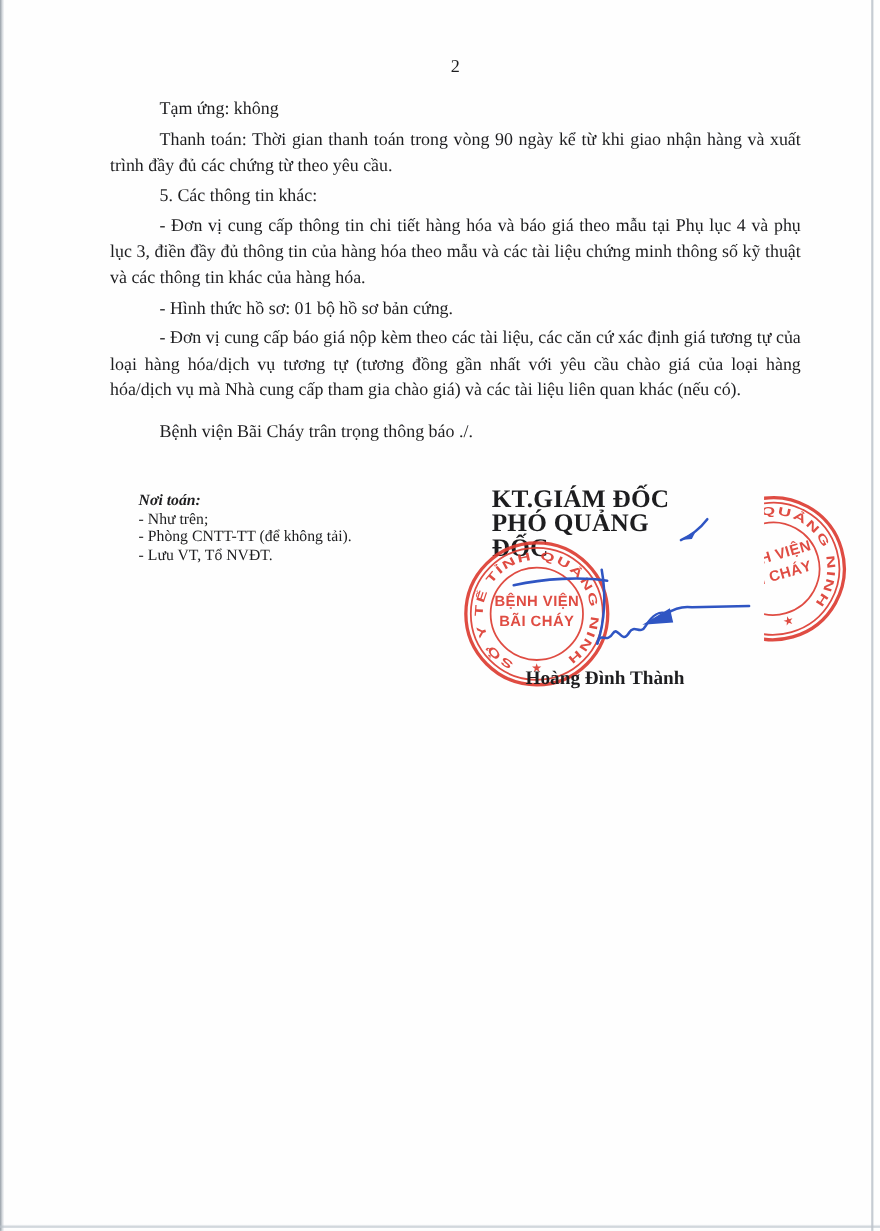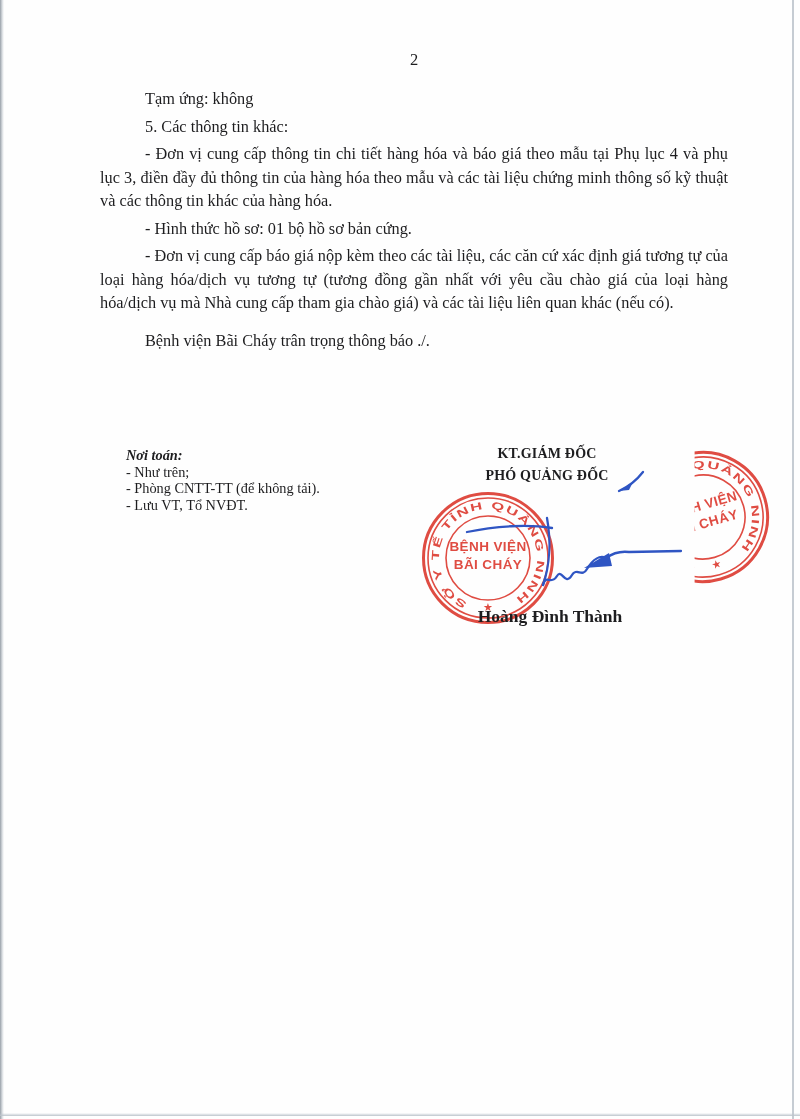--- a/index.html
+++ b/index.html
@@ -25,21 +25,21 @@
   .content { position:absolute; left:100px; top:87px; width:628px;
              font-size:16.3px; line-height:23.5px; text-align:justify; }
   .content p { text-indent:45px; margin-bottom:4px; }
   .content p.closing { margin-top:14px; }
 
   .recipients { position:absolute; left:126px; top:447px;
                 font-size:14.3px; line-height:16.6px; }
   .recipients-title { font-weight:bold; font-style:italic; }
 
   .sig-titles { position:absolute; left:447px; top:443px; width:200px;
-                text-align:center; font-weight:bold; font-size:14px;
+                text-align:left; font-weight:bold; font-size:23px;
                 line-height:22px; letter-spacing:.2px; }
 
   .signer-name { position:absolute; left:420px; top:606px; width:260px;
                  text-align:center; font-weight:bold; font-size:17.5px; }
 
   .stamp { position:absolute; width:140px; height:140px; }
   .stamp-main { left:418px; top:488px; }
   .stamp-edge { left:633px; top:447px; clip-path:inset(0 0 0 44%); }
   .stamp-edge svg { transform:rotate(-16deg); }
   .stamp svg { opacity:.92; }
@@ -66,20 +66,21 @@
   <div class="edge-left"></div>
   <div class="edge-right"></div>
   <div class="edge-bottom"></div>
 
   <div class="page-number">2</div>
 
   <div class="content">
     <div>
 
     <p>Tạm ứng: không</p>
+        <p>Thanh toán: Thời gian thanh toán trong vòng 90 ngày kể từ khi giao nhận hàng và xuất trình đầy đủ các chứng từ theo yêu cầu.</p>
         <p>5. Các thông tin khác:</p>
         <p>- Đơn vị cung cấp thông tin chi tiết hàng hóa và báo giá theo mẫu tại Phụ lục 4 và phụ lục 3, điền đầy đủ thông tin của hàng hóa theo mẫu và các tài liệu chứng minh thông số kỹ thuật và các thông tin khác của hàng hóa.</p>
         <p>- Hình thức hồ sơ: 01 bộ hồ sơ bản cứng.</p>
         <p>- Đơn vị cung cấp báo giá nộp kèm theo các tài liệu, các căn cứ xác định giá tương tự của loại hàng hóa/dịch vụ tương tự (tương đồng gần nhất với yêu cầu chào giá của loại hàng hóa/dịch vụ mà Nhà cung cấp tham gia chào giá) và các tài liệu liên quan khác (nếu có).</p>
       </div>
     <p class="closing">Bệnh viện Bãi Cháy trân trọng thông báo ./.</p>
   </div>
 
   <div class="recipients">
     <div class="recipients-title">Nơi toán:</div>

